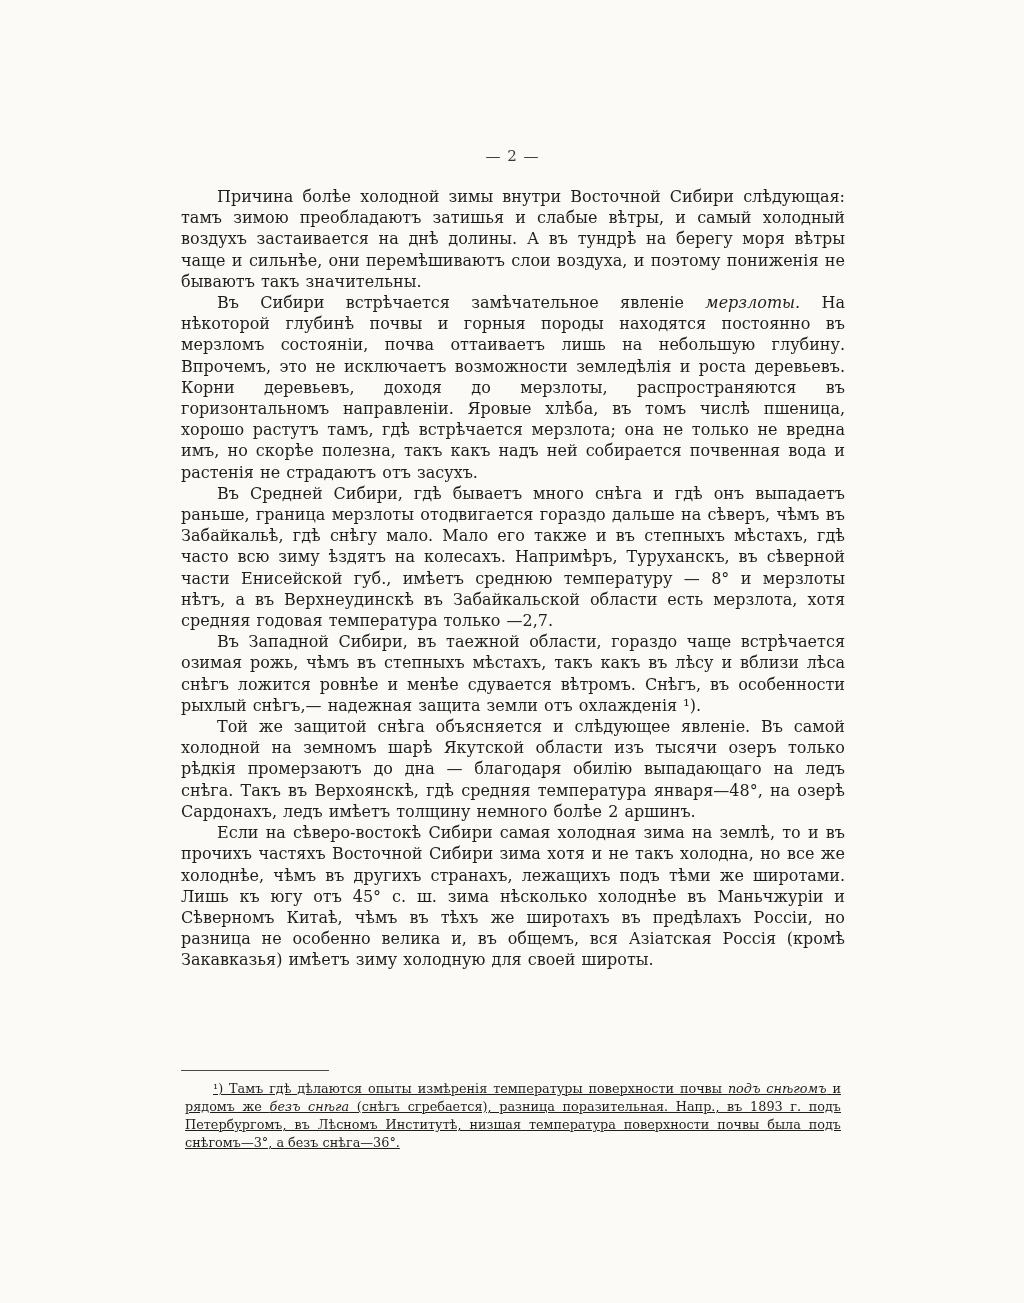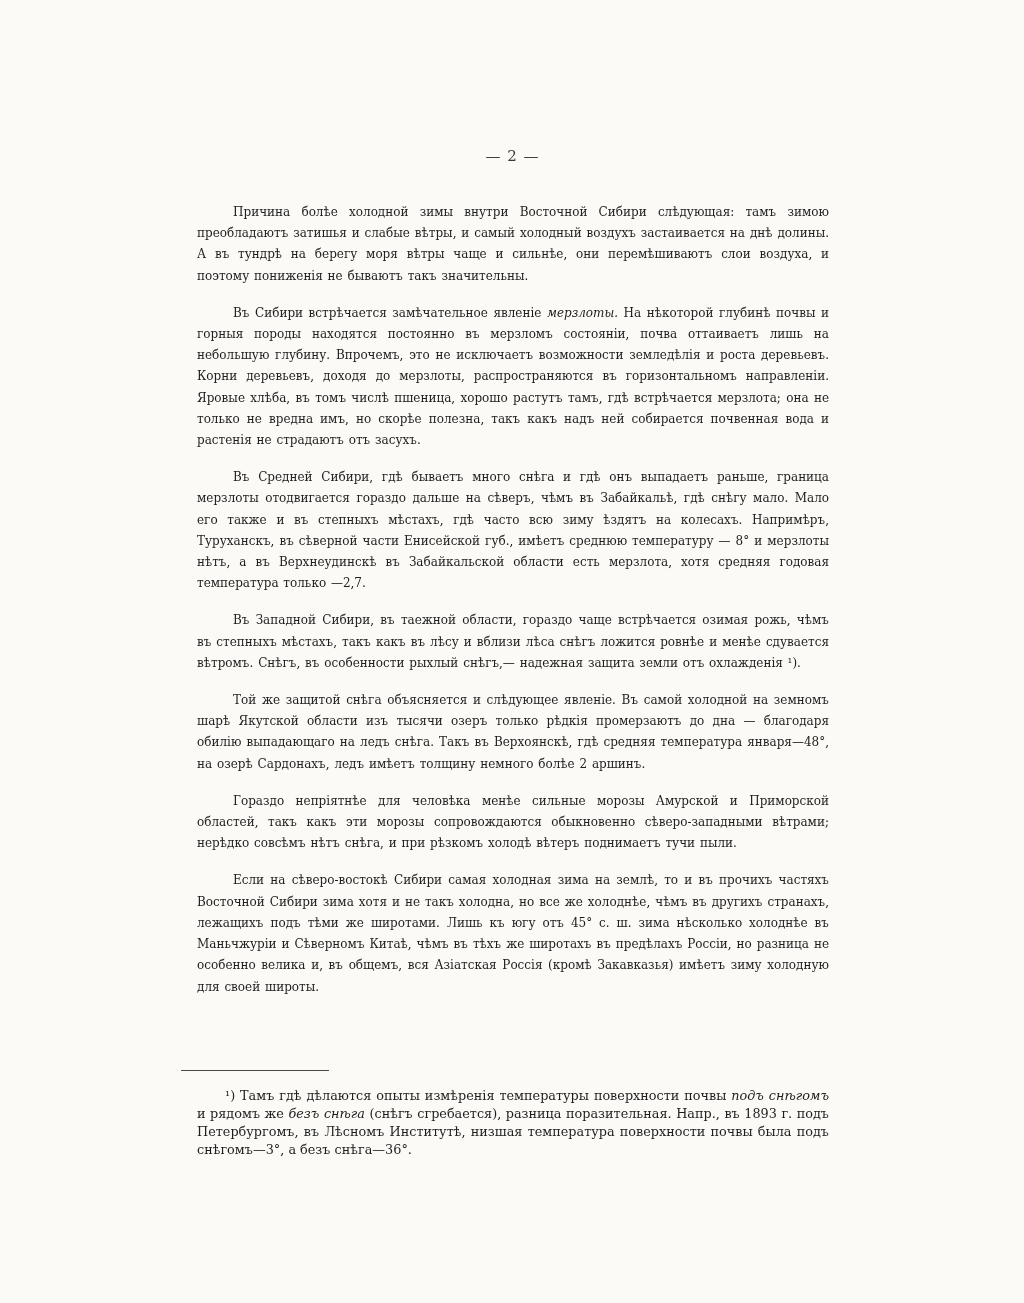--- a/index.html
+++ b/index.html
@@ -27,61 +27,61 @@
     letter-spacing: 1px;
     color: #3a3a3a;
   }
   .text-block {
     position: absolute;
     top: 186px;
     left: 181px;
     width: 664px;
   }
   p.para {
-    margin: 16px;
+    margin: 0;
     text-align: justify;
     text-indent: 36px;
-    font-size: 12px;
+    font-size: 16px;
     line-height: 21.2px;
     word-spacing: 1px;
   }
   .it { font-style: italic; }
   .footnote {
     position: absolute;
     top: 1070px;
     left: 181px;
     width: 664px;
   }
   .footnote-rule {
     width: 148px;
     height: 0;
     border-top: 1px solid #4a4a4a;
     margin: 0 0 9px 0;
   }
   .footnote-text {
-    margin: 16px;
+    margin: 4px;
     font-size: 12.8px;
     line-height: 18px;
     text-align: justify;
     text-indent: 28px;
+    text-decoration: underline;
   }
 </style>
 </head>
 <body>
 
 <div class="scan-page">
   <div class="page-number">— 2 —</div>
 
   <div class="text-block">
       <p class="para"><span>Причина болѣе холодной зимы внутри Восточной Сибири слѣдующая: тамъ зимою преобладаютъ затишья и слабые вѣтры, и самый холодный воздухъ застаивается на днѣ долины. А въ тундрѣ на берегу моря вѣтры чаще и сильнѣе, они перемѣшиваютъ слои воздуха, и поэтому пониженія не бываютъ такъ значительны.</span></p>
       <p class="para"><span>Въ Сибири встрѣчается замѣчательное явленіе </span><span class="it">мерзлоты.</span><span> На нѣкоторой глубинѣ почвы и горныя породы находятся постоянно въ мерзломъ состояніи, почва оттаиваетъ лишь на небольшую глубину. Впрочемъ, это не исключаетъ возможности земледѣлія и роста деревьевъ. Корни деревьевъ, доходя до мерзлоты, распространяются въ горизонтальномъ направленіи. Яровые хлѣба, въ томъ числѣ пшеница, хорошо растутъ тамъ, гдѣ встрѣчается мерзлота; она не только не вредна имъ, но скорѣе полезна, такъ какъ надъ ней собирается почвенная вода и растенія не страдаютъ отъ засухъ.</span></p>
       <p class="para"><span>Въ Средней Сибири, гдѣ бываетъ много снѣга и гдѣ онъ выпадаетъ раньше, граница мерзлоты отодвигается гораздо дальше на сѣверъ, чѣмъ въ Забайкальѣ, гдѣ снѣгу мало. Мало его также и въ степныхъ мѣстахъ, гдѣ часто всю зиму ѣздятъ на колесахъ. Напримѣръ, Туруханскъ, въ сѣверной части Енисейской губ., имѣетъ среднюю температуру — 8° и мерзлоты нѣтъ, а въ Верхнеудинскѣ въ Забайкальской области есть мерзлота, хотя средняя годовая температура только —2,7.</span></p>
       <p class="para"><span>Въ Западной Сибири, въ таежной области, гораздо чаще встрѣчается озимая рожь, чѣмъ въ степныхъ мѣстахъ, такъ какъ въ лѣсу и вблизи лѣса снѣгъ ложится ровнѣе и менѣе сдувается вѣтромъ. Снѣгъ, въ особенности рыхлый снѣгъ,— надежная защита земли отъ охлажденія ¹).</span></p>
       <p class="para"><span>Той же защитой снѣга объясняется и слѣдующее явленіе. Въ самой холодной на земномъ шарѣ Якутской области изъ тысячи озеръ только рѣдкія промерзаютъ до дна — благодаря обилію выпадающаго на ледъ снѣга. Такъ въ Верхоянскѣ, гдѣ средняя температура января—48°, на озерѣ Сардонахъ, ледъ имѣетъ толщину немного болѣе 2 аршинъ.</span></p>
-      <p class="para"><span>Гораздо непріятнѣе для человѣка менѣе сильные морозы Амурской и Приморской областей, такъ какъ эти морозы сопровождаются обыкновенно сѣверо-западными вѣтрами; нерѣдко совсѣмъ нѣтъ снѣга, и при рѣзкомъ холодѣ вѣтеръ поднимаетъ тучи пыли.</span></p>
       <p class="para"><span>Если на сѣверо-востокѣ Сибири самая холодная зима на землѣ, то и въ прочихъ частяхъ Восточной Сибири зима хотя и не такъ холодна, но все же холоднѣе, чѣмъ въ другихъ странахъ, лежащихъ подъ тѣми же широтами. Лишь къ югу отъ 45° с. ш. зима нѣсколько холоднѣе въ Маньчжуріи и Сѣверномъ Китаѣ, чѣмъ въ тѣхъ же широтахъ въ предѣлахъ Россіи, но разница не особенно велика и, въ общемъ, вся Азіатская Россія (кромѣ Закавказья) имѣетъ зиму холодную для своей широты.</span></p>
     </div>
 
   <div class="footnote">
     <div class="footnote-rule"></div>
     <p class="footnote-text"><span>¹) Тамъ гдѣ дѣлаются опыты измѣренія температуры поверхности почвы </span><span class="it">подъ снѣгомъ</span><span> и рядомъ же </span><span class="it">безъ снѣга</span><span> (снѣгъ сгребается), разница поразительная. Напр., въ 1893 г. подъ Петербургомъ, въ Лѣсномъ Институтѣ, низшая температура поверхности почвы была подъ снѣгомъ—3°, а безъ снѣга—36°.</span></p>
   </div>
 </div>
 
 </body></html>

